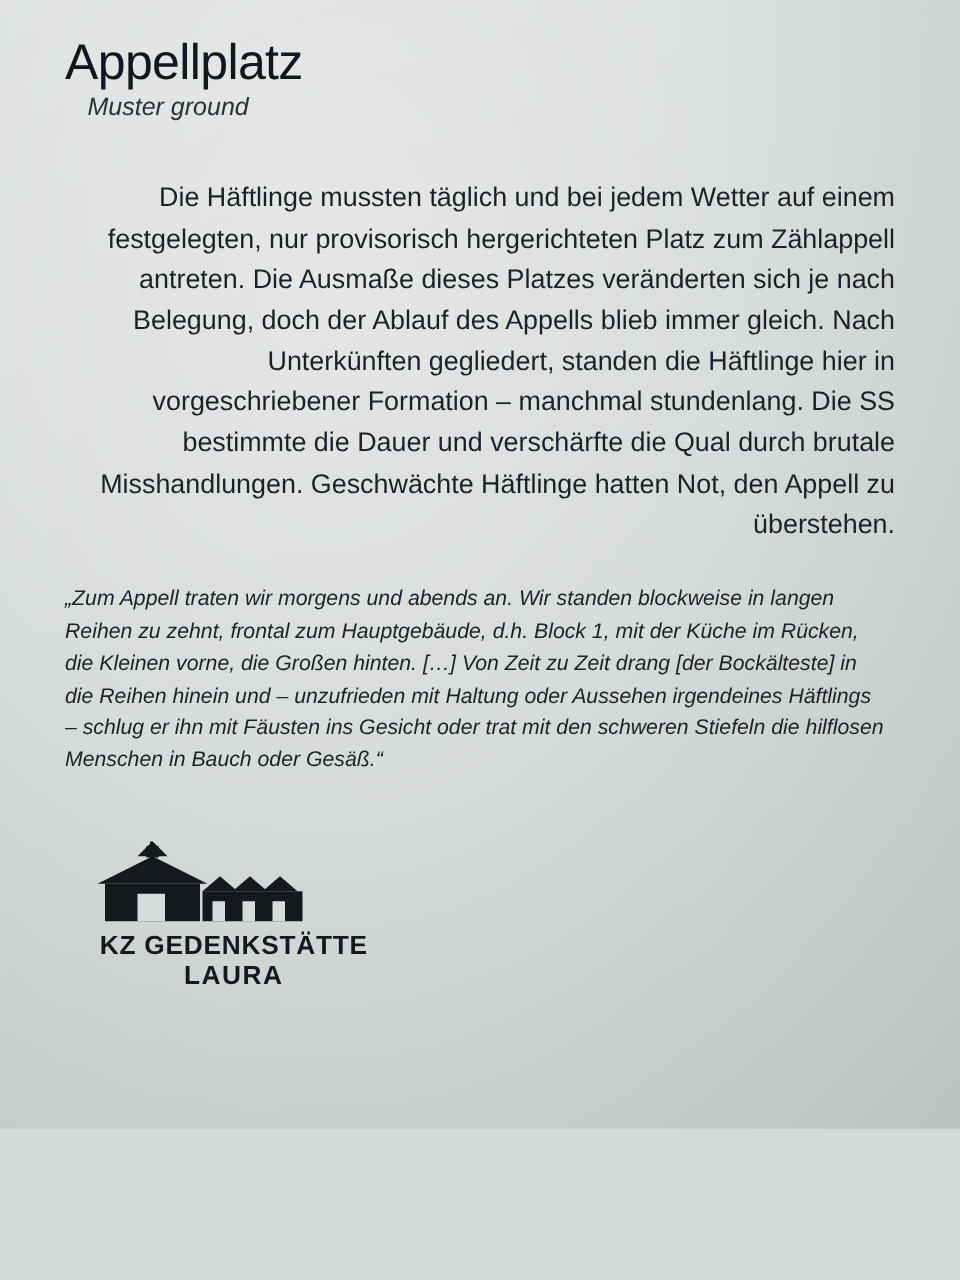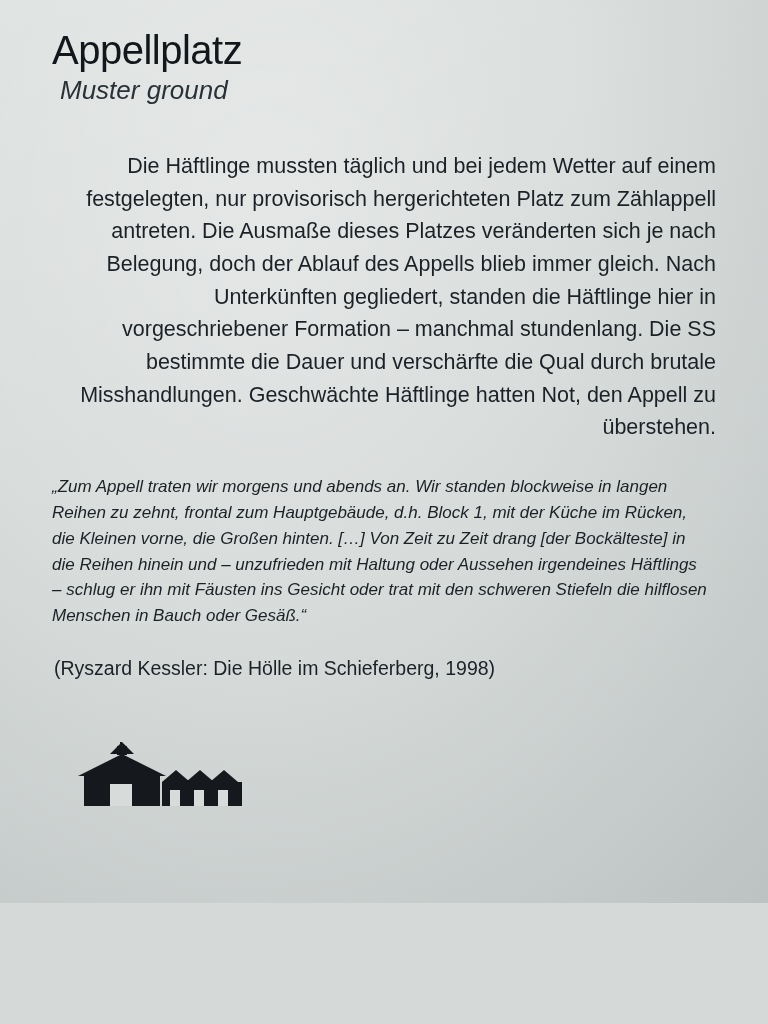--- a/index.html
+++ b/index.html
@@ -33,24 +33,24 @@
   .panel > * { position: relative; }
 
   .title {
     font-size: 40px;
     font-weight: 400;
     letter-spacing: -0.5px;
     margin: 0 0 2px 0;
     color: #12171c;
   }
   .subtitle {
-    font-size: 26px;
+    font-size: 20px;
     font-style: italic;
     font-weight: 400;
-    margin: 0 0 44px 8px;
+    margin: 0 0 44px 18px;
     color: #2a3137;
   }
   .body-text {
     font-size: 21.5px;
     line-height: 1.52;
     margin: 0 0 30px 0;
     color: #1b2126;
     max-width: 665px;
     text-align: right;
   }
@@ -97,21 +97,20 @@
 
 <div class="panel">
 
   <h1 class="title">Appellplatz</h1>
   <h2 class="subtitle">Muster ground</h2>
 
   <p class="body-text">Die Häftlinge mussten täglich und bei jedem Wetter auf einem festgelegten, nur provisorisch hergerichteten Platz zum Zählappell antreten. Die Ausmaße dieses Platzes veränderten sich je nach Belegung, doch der Ablauf des Appells blieb immer gleich. Nach Unterkünften gegliedert, standen die Häftlinge hier in vorgeschriebener Formation – manchmal stundenlang. Die SS bestimmte die Dauer und verschärfte die Qual durch brutale Misshandlungen. Geschwächte Häftlinge hatten Not, den Appell zu überstehen.</p>
 
   <p class="quote">„Zum Appell traten wir morgens und abends an. Wir standen blockweise in langen Reihen zu zehnt, frontal zum Hauptgebäude, d.h. Block 1, mit der Küche im Rücken, die Kleinen vorne, die Großen hinten. […] Von Zeit zu Zeit drang [der Bockälteste] in die Reihen hinein und – unzufrieden mit Haltung oder Aussehen irgendeines Häftlings – schlug er ihn mit Fäusten ins Gesicht oder trat mit den schweren Stiefeln die hilflosen Menschen in Bauch oder Gesäß.“</p>
 
-  <p class="source">(Ryszard Kessler: Die Hölle im Schieferberg, 1998)</p>
 
   <div class="logo-block">
     <svg class="logo-mark" width="215" height="70" viewBox="0 0 215 70">
 
       <polygon points="8,34 52,12 96,34" fill="#15191d"></polygon>
 
       <polygon points="40,12 52,0 64,12" fill="#15191d"></polygon>
       <rect x="47" y="4" width="10" height="9" fill="#15191d"></rect>
       <rect x="50" y="0" width="2" height="5" fill="#15191d"></rect>
 
@@ -119,15 +118,19 @@
       <rect x="40" y="42" width="22" height="22" fill="#d7dbda"></rect>
 
       <polygon points="92,40 106,28 120,40" fill="#15191d"></polygon>
       <polygon points="116,40 130,28 144,40" fill="#15191d"></polygon>
       <polygon points="140,40 154,28 168,40" fill="#15191d"></polygon>
       <rect x="92" y="40" width="80" height="24" fill="#15191d"></rect>
       <rect x="100" y="48" width="10" height="16" fill="#d7dbda"></rect>
       <rect x="124" y="48" width="10" height="16" fill="#d7dbda"></rect>
       <rect x="148" y="48" width="10" height="16" fill="#d7dbda"></rect>
     </svg>
+    <div class="logo-text">
+      <span>KZ GEDENKSTÄTTE</span>
+      <span class="line2">LAURA</span>
+    </div>
   </div>
 
 </div>
 
 </body></html>

